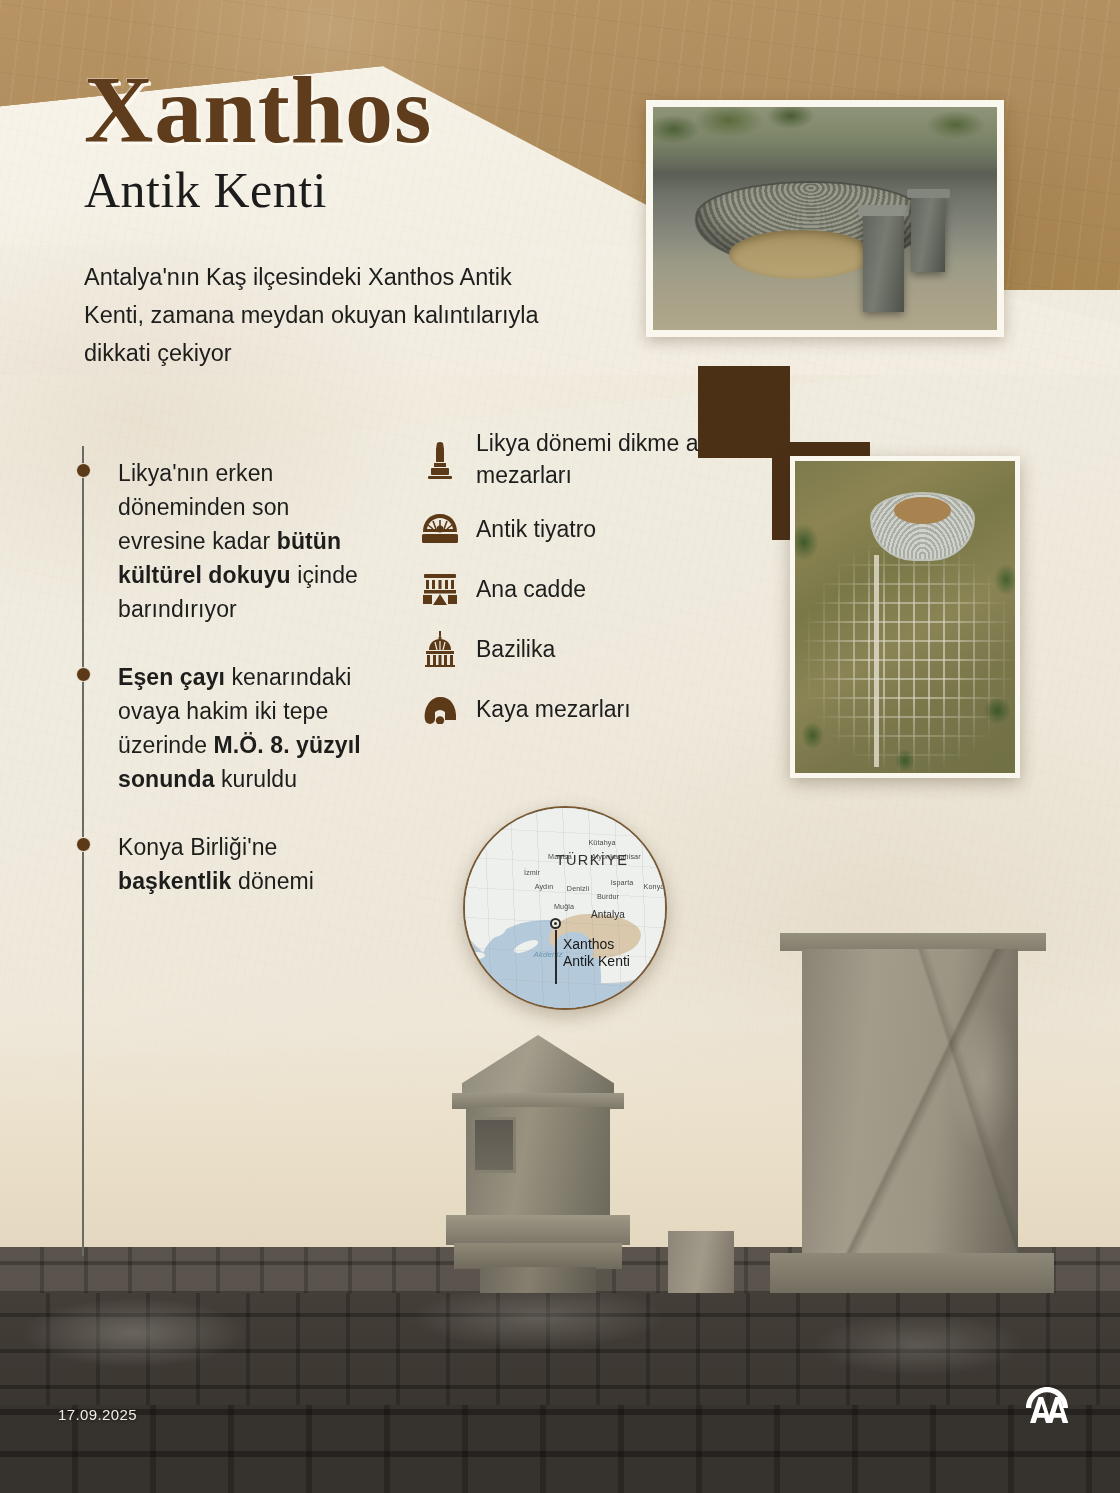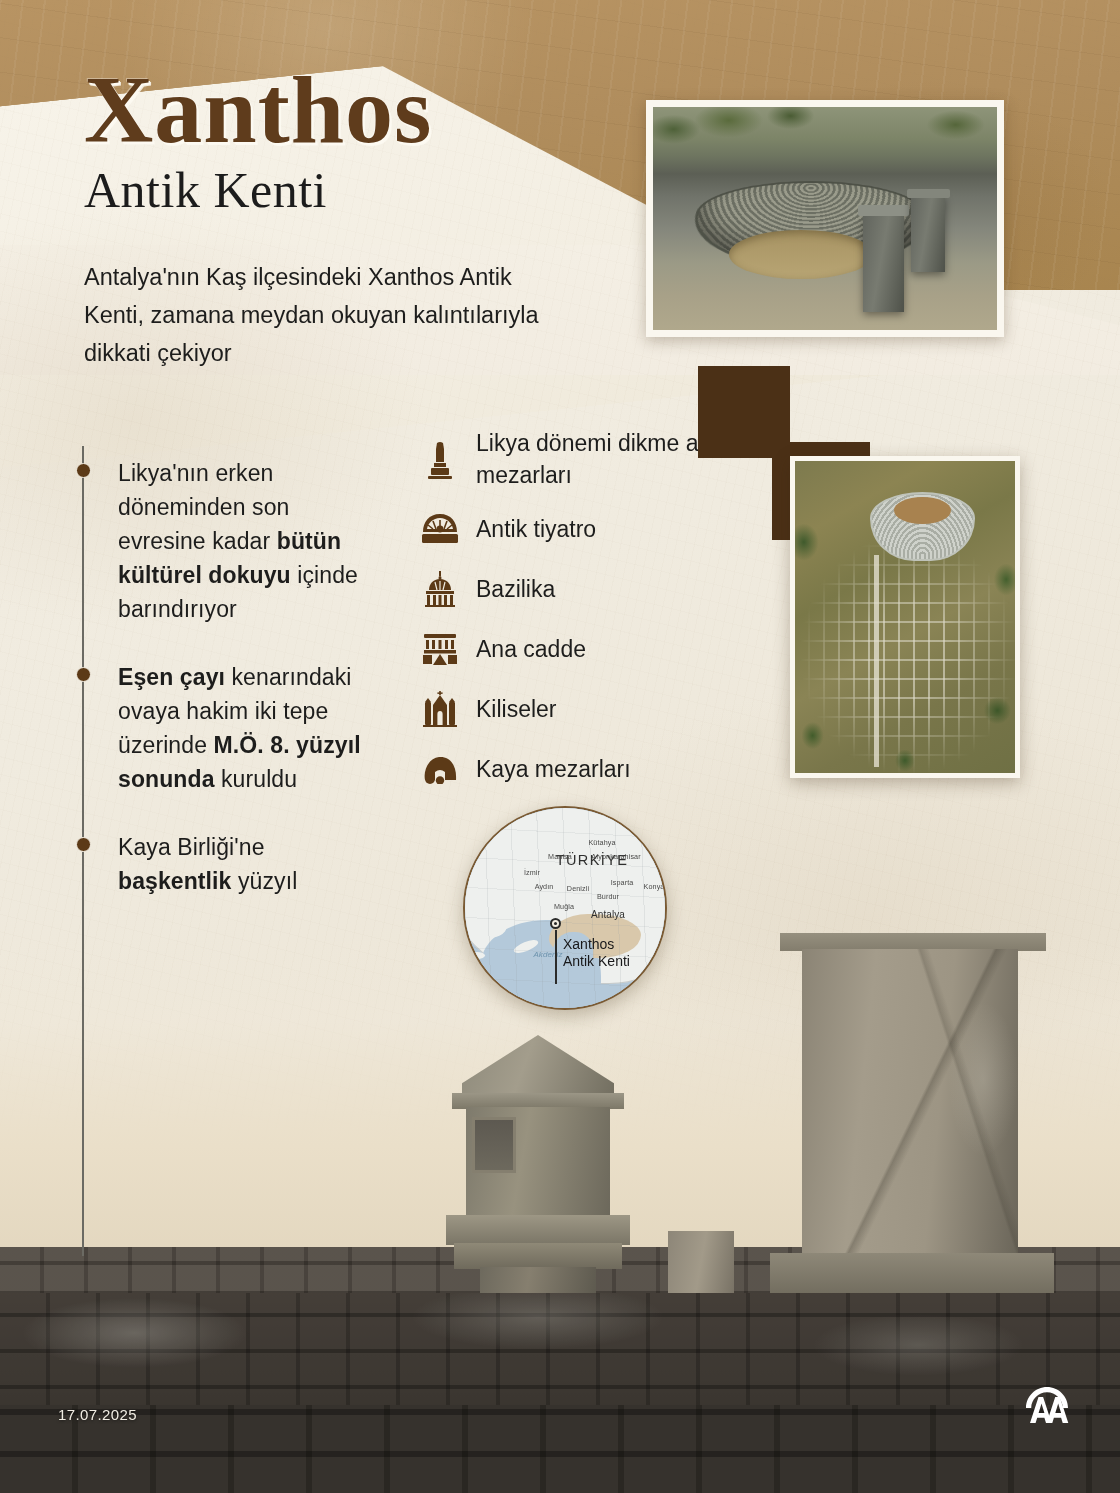--- a/index.html
+++ b/index.html
@@ -594,21 +594,21 @@
     </div>
     <div class="tl-item">
       <span class="tl-dot"></span>
       <div class="tl-text"><b>Eşen çayı</b><span> kenarındaki ovaya hakim iki tepe üzerinde </span><b>M.Ö. 8. yüzyıl sonunda</b><span> kuruldu</span></div>
     </div>
     <div class="tl-item">
       <span class="tl-dot"></span>
     </div>
     <div class="tl-item">
       <span class="tl-dot"></span>
-      <div class="tl-text"><span>Kaya Birliği'ne </span><b>başkentlik</b><span> yüzyıl</span></div>
+      <div class="tl-text"><span>Konya Birliği'ne </span><b>başkentlik</b><span> dönemi</span></div>
     </div>
   </div>
 
   <div class="icon-list">
 
     <div class="ic-row">
       <span class="ic-glyph">
         <svg width="34" height="38" viewBox="0 0 34 38" fill="#5c3a17">
           <path d="M14 2 q3-2 6 0 l1 6 v13 h-8 V8 z"></path>
           <rect x="11" y="22" width="12" height="4"></rect>
@@ -622,20 +622,38 @@
     <div class="ic-row">
       <span class="ic-glyph">
         <svg width="38" height="34" viewBox="0 0 38 34" fill="#5c3a17">
           <path d="M19 2 C8 2 2 10 2 20 h34 C36 10 30 2 19 2 z M19 6 C26 6 31 11 32 17 H6 C7 11 12 6 19 6 z"></path>
           <path d="M19 8 v9 M12 9 l3 8 M26 9 l-3 8 M7 13 l5 4 M31 13 l-5 4" stroke="#5c3a17" stroke-width="1.6" fill="none"></path>
           <circle cx="19" cy="17" r="3.4"></circle>
           <rect x="1" y="22" width="36" height="9" rx="1.5"></rect>
         </svg>
       </span>
       <span class="ic-label">Antik tiyatro</span>
+    </div>
+
+    <div class="ic-row">
+      <span class="ic-glyph">
+        <svg width="36" height="34" viewBox="0 0 36 34" fill="#5c3a17">
+          <rect x="2" y="2" width="32" height="4" rx="1"></rect>
+          <rect x="4" y="8" width="3" height="9"></rect>
+          <rect x="10" y="8" width="3" height="9"></rect>
+          <rect x="16.5" y="8" width="3" height="9"></rect>
+          <rect x="23" y="8" width="3" height="9"></rect>
+          <rect x="29" y="8" width="3" height="9"></rect>
+          <rect x="2" y="18" width="32" height="3.5"></rect>
+          <rect x="1" y="23" width="9" height="9"></rect>
+          <rect x="26" y="23" width="9" height="9"></rect>
+          <path d="M18 22 l7 11 H11 z"></path>
+        </svg>
+      </span>
+      <span class="ic-label">Ana cadde</span>
     </div>
 
     <div class="ic-row">
       <span class="ic-glyph">
         <svg width="36" height="36" viewBox="0 0 36 36" fill="#5c3a17">
           <rect x="17" y="0" width="2" height="5"></rect>
           <path d="M18 5 q1.5 0 1.5 2 t-1.5 2 t-1.5-2 t1.5-2"></path>
           <path d="M18 8 C11 8 7 13 7 19 h22 C29 13 25 8 18 8 z"></path>
           <path d="M18 10 v9 M13 11 l2 8 M23 11 l-2 8" stroke="#f0ebdf" stroke-width="1.2" fill="none"></path>
           <rect x="4" y="20" width="28" height="3"></rect>
@@ -643,54 +661,20 @@
           <rect x="11" y="24" width="3" height="10"></rect>
           <rect x="16.5" y="24" width="3" height="10"></rect>
           <rect x="22" y="24" width="3" height="10"></rect>
           <rect x="28" y="24" width="3" height="10"></rect>
           <rect x="3" y="34" width="30" height="2"></rect>
         </svg>
       </span>
       <span class="ic-label">Bazilika</span>
     </div>
 
-    <div class="ic-row">
-      <span class="ic-glyph">
-        <svg width="36" height="34" viewBox="0 0 36 34" fill="#5c3a17">
-          <rect x="2" y="2" width="32" height="4" rx="1"></rect>
-          <rect x="4" y="8" width="3" height="9"></rect>
-          <rect x="10" y="8" width="3" height="9"></rect>
-          <rect x="16.5" y="8" width="3" height="9"></rect>
-          <rect x="23" y="8" width="3" height="9"></rect>
-          <rect x="29" y="8" width="3" height="9"></rect>
-          <rect x="2" y="18" width="32" height="3.5"></rect>
-          <rect x="1" y="23" width="9" height="9"></rect>
-          <rect x="26" y="23" width="9" height="9"></rect>
-          <path d="M18 22 l7 11 H11 z"></path>
-        </svg>
-      </span>
-      <span class="ic-label">Ana cadde</span>
-    </div>
-
-    <div class="ic-row">
-      <span class="ic-glyph">
-        <svg width="36" height="36" viewBox="0 0 36 36" fill="#5c3a17">
-          <rect x="17.2" y="0" width="1.6" height="4"></rect>
-          <rect x="15.4" y="1.4" width="5.2" height="1.5"></rect>
-          <path d="M18 4 L25 14 v20 H11 V14 z"></path>
-          <rect x="3" y="11" width="6" height="23" rx="1"></rect>
-          <path d="M6 7 l3 4 H3 z"></path>
-          <rect x="27" y="11" width="6" height="23" rx="1"></rect>
-          <path d="M30 7 l3 4 h-6 z"></path>
-          <path d="M18 20 q-2.6 0-2.6 3 V34 h5.2 V23 q0-3-2.6-3" fill="#f0ebdf"></path>
-          <rect x="1" y="34" width="34" height="2"></rect>
-        </svg>
-      </span>
-      <span class="ic-label">Kiliseler</span>
-    </div>
 
     <div class="ic-row">
       <span class="ic-glyph">
         <svg width="38" height="30" viewBox="0 0 38 30" fill="#5c3a17">
           <path d="M4 26 C2 16 8 4 18 3 C28 2 36 10 35 26 z"></path>
           <path d="M14 26 v-8 q5-4 10 0 v8 z" fill="#f0ebdf"></path>
           <circle cx="9" cy="25" r="5"></circle>
           <circle cx="19" cy="26.5" r="4.2"></circle>
         </svg>
       </span>
@@ -759,21 +743,21 @@
       <div class="tp-shaft"></div>
       <div class="tp-base"></div>
     </div>
 
     <div class="bp-block-a"></div>
     <div class="bp-block-b"></div>
     <div class="bp-wall"></div>
     <div class="bp-fore"></div>
   </div>
 
-  <div class="date-stamp">17.07.2025</div>
+  <div class="date-stamp">17.09.2025</div>
   <div class="aa-logo">
     <svg width="62" height="62" viewBox="0 0 62 62">
       <path d="M31 10 C19.4 10 10 19.4 10 31 h5.2 C15.2 22.3 22.3 15.2 31 15.2 S46.8 22.3 46.8 31 H52 C52 19.4 42.6 10 31 10 z" fill="#ffffff"></path>
       <path d="M22.5 20 L14 46 h5.6 l1.6-5.2 h7.2 L30 46 h5.6 L27.1 20 z M22.6 36 l2.9-9.6 L28.4 36 z" fill="#ffffff"></path>
       <path d="M39.2 20 L30.7 46 h5.6 l1.6-5.2 h7.2 L46.7 46 h5.6 L43.8 20 z M39.3 36 l2.9-9.6 L45.1 36 z" fill="#ffffff"></path>
     </svg>
   </div>
 
 </div>
 

